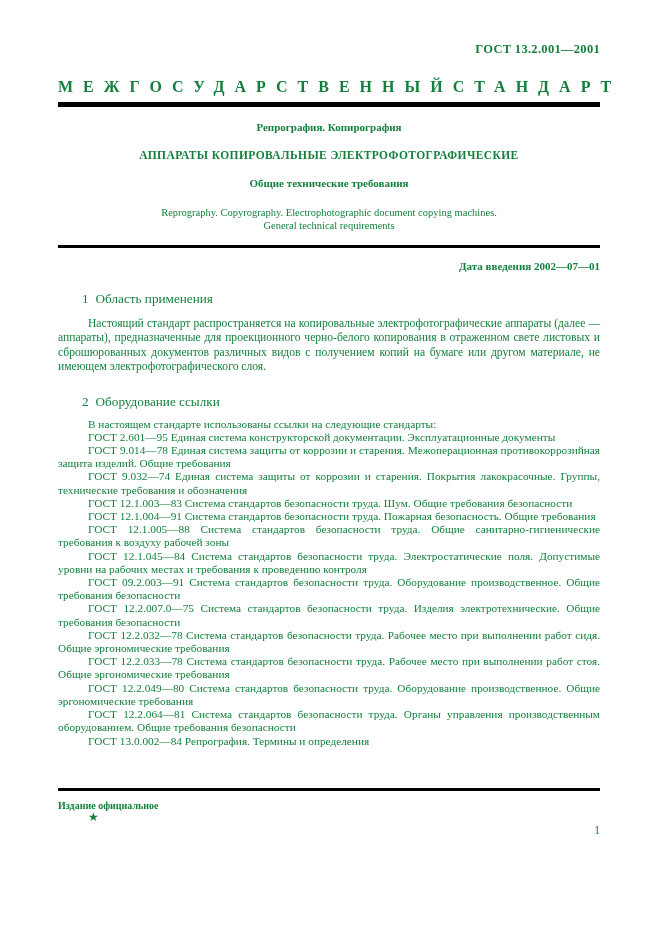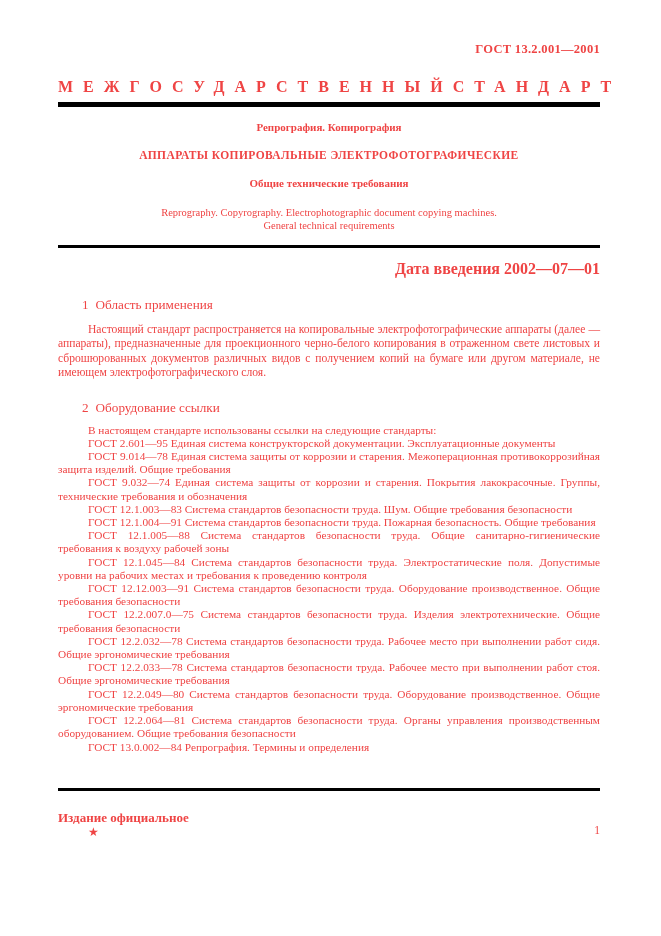--- a/index.html
+++ b/index.html
@@ -2,21 +2,21 @@
 <html lang="ru"><head>
 <meta charset="utf-8">
 <style>
   html, body { margin: 0; padding: 0; background: #ffffff; }
   .page {
     position: relative;
     width: 661px;
     height: 936px;
     background: #ffffff;
     font-family: "Liberation Serif", "DejaVu Serif", serif;
-    color: #ef4444;
+    color: #15803d;
     overflow: hidden;
   }
   .content {
     position: absolute;
     left: 58px;
     top: 0;
     width: 542px;
   }
   .doc-number {
     margin-top: 42px;
@@ -66,21 +66,21 @@
   }
   .rule-sep {
     margin-top: 13px;
     height: 3px;
     background: #000000;
   }
   .date-line {
     margin-top: 12px;
     text-align: right;
     font-weight: bold;
-    font-size: 16px;
+    font-size: 11px;
   }
   .sec-heading {
     margin-top: 19px;
     font-weight: normal;
     font-size: 13.2px;
     text-indent: 24px;
   }
   .sec-heading .sec-num { margin-right: 7px; }
   .body-par {
     margin: 10px 0 0 0;
@@ -100,23 +100,23 @@
     text-indent: 30px;
   }
   .footer {
     position: absolute;
     left: 58px;
     width: 542px;
     top: 788px;
   }
   .rule-footer { height: 3px; background: #000000; }
   .edition-note {
-    margin-top: 19px;
+    margin-top: 9px;
     font-weight: bold;
-    font-size: 13px;
+    font-size: 10px;
   }
   .star {
     margin-left: 30px;
     font-size: 12px;
     line-height: 12px;
   }
   .page-number {
     position: absolute;
     right: 61px;
     top: 824px;
@@ -163,21 +163,21 @@
 
     <div class="refs">
       <p>В настоящем стандарте использованы ссылки на следующие стандарты:</p>
     <p>ГОСТ 2.601—95 Единая система конструкторской документации. Эксплуатационные документы</p>
         <p>ГОСТ 9.014—78 Единая система защиты от коррозии и старения. Межоперационная противокоррозийная защита изделий. Общие требования</p>
         <p>ГОСТ 9.032—74 Единая система защиты от коррозии и старения. Покрытия лакокрасочные. Группы, технические требования и обозначения</p>
         <p>ГОСТ 12.1.003—83 Система стандартов безопасности труда. Шум. Общие требования безопасности</p>
         <p>ГОСТ 12.1.004—91 Система стандартов безопасности труда. Пожарная безопасность. Общие требования</p>
         <p>ГОСТ 12.1.005—88 Система стандартов безопасности труда. Общие санитарно-гигиенические требования к воздуху рабочей зоны</p>
         <p>ГОСТ 12.1.045—84 Система стандартов безопасности труда. Электростатические поля. Допустимые уровни на рабочих местах и требования к проведению контроля</p>
-        <p>ГОСТ 12.12.003—91 Система стандартов безопасности труда. Оборудование производственное. Общие требования безопасности</p>
+        <p>ГОСТ 09.2.003—91 Система стандартов безопасности труда. Оборудование производственное. Общие требования безопасности</p>
         <p>ГОСТ 12.2.007.0—75 Система стандартов безопасности труда. Изделия электротехнические. Общие требования безопасности</p>
         <p>ГОСТ 12.2.032—78 Система стандартов безопасности труда. Рабочее место при выполнении работ сидя. Общие эргономические требования</p>
         <p>ГОСТ 12.2.033—78 Система стандартов безопасности труда. Рабочее место при выполнении работ стоя. Общие эргономические требования</p>
         <p>ГОСТ 12.2.049—80 Система стандартов безопасности труда. Оборудование производственное. Общие эргономические требования</p>
         <p>ГОСТ 12.2.064—81 Система стандартов безопасности труда. Органы управления производственным оборудованием. Общие требования безопасности</p>
         <p>ГОСТ 13.0.002—84 Репрография. Термины и определения</p>
       </div>
 
   </div>
 

